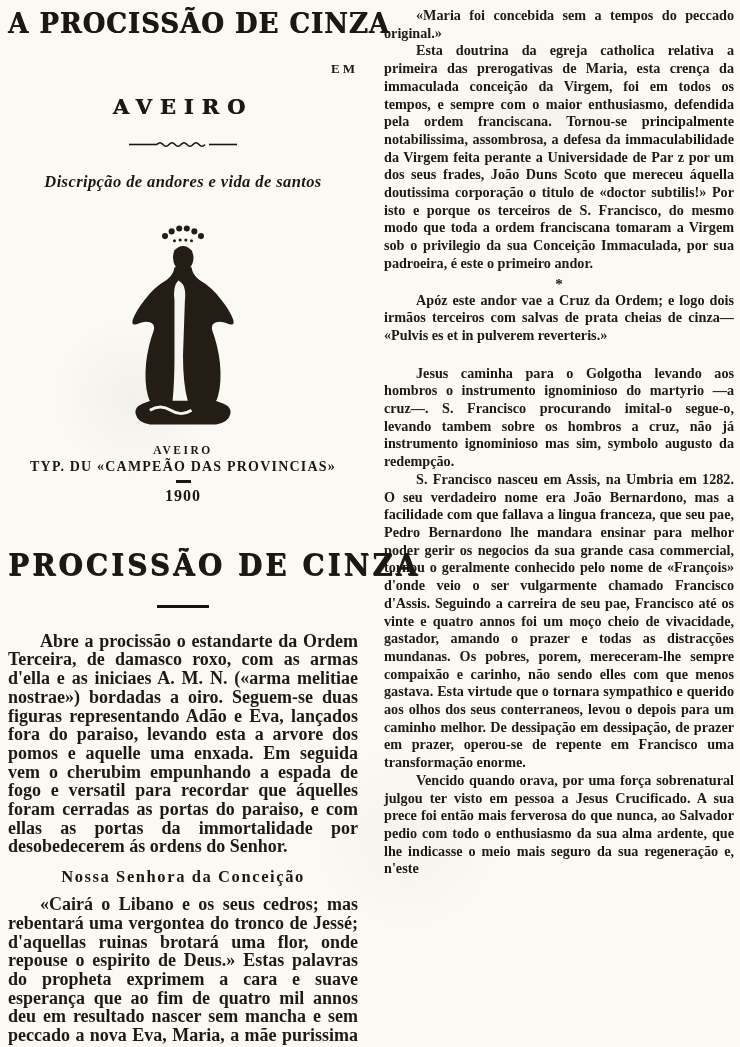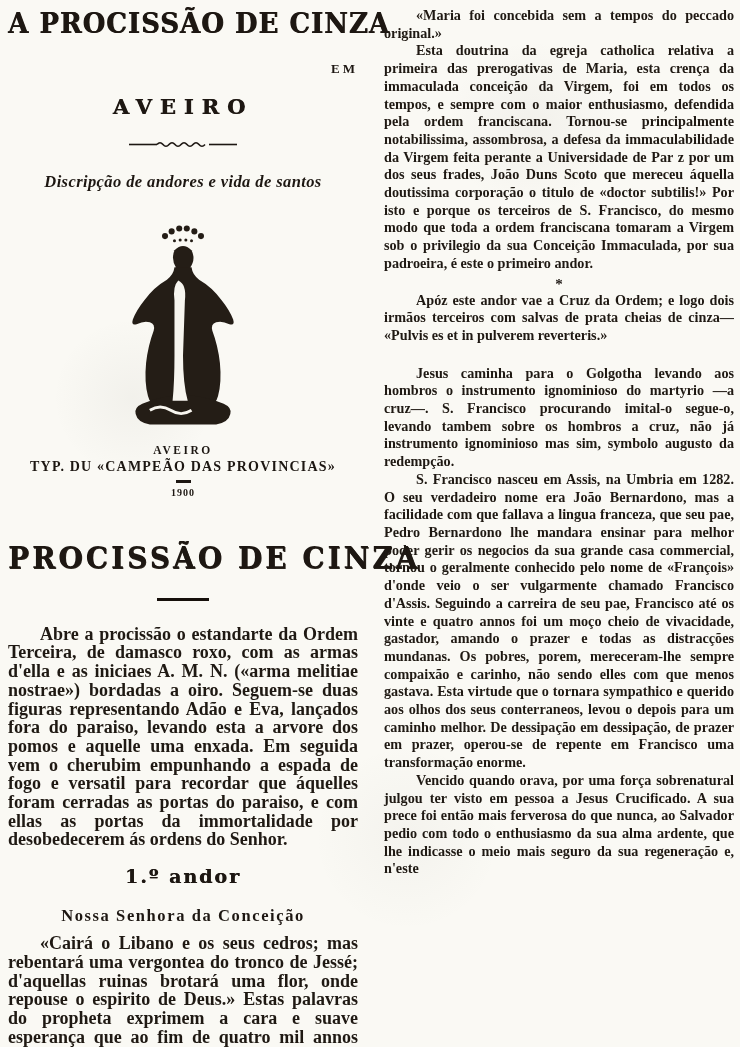--- a/index.html
+++ b/index.html
@@ -36,21 +36,21 @@
   .em-label   { margin-top: 23px; text-align: right; font-size: 13px; font-weight: 700; letter-spacing: 3px; }
   .city-title { margin-top: 17px; text-align: center; font-family: "DejaVu Serif", serif; font-size: 21px; font-weight: 800; letter-spacing: 8px; text-shadow: 0.5px 0.3px 0 #2a241d; }
   .wavy-wrap  { margin-top: 15px; text-align: center; }
   .tagline    { margin-top: 20px; text-align: center; font-size: 16.5px; font-weight: 700; font-style: italic; letter-spacing: 0.4px; }
   .engraving-wrap { margin-top: 28px; text-align: center; }
 
   .imprint          { margin-top: 10px; text-align: center; }
   .imprint-city     { font-size: 11.5px; font-weight: 700; letter-spacing: 2.5px; }
   .imprint-pub      { margin-top: 3px; font-size: 14px; font-weight: 700; letter-spacing: 1.2px; }
   .tiny-dash        { width: 15px; height: 2.5px; background: #1d1712; margin: 5px auto 4px; }
-  .imprint-year     { font-size: 10px; font-weight: 700; letter-spacing: 1px; }
+  .imprint-year     { font-size: 16px; font-weight: 700; letter-spacing: 1px; }
 
   .section-title {
     margin-top: 44px;
     text-align: center;
     font-family: "DejaVu Serif", serif;
     font-size: 28px; font-weight: 800;
     letter-spacing: 3px;
     transform: scaleY(1.05);
     text-shadow: 0.6px 0.4px 0 #2a241d;
     white-space: nowrap;
@@ -148,21 +148,20 @@
       <div class="imprint-pub">TYP. DU «CAMPEÃO DAS PROVINCIAS»</div>
       <div class="tiny-dash"></div>
       <div class="imprint-year">1900</div>
     </div>
 
     <h2 class="section-title">PROCISSÃO DE CINZA</h2>
     <div class="thick-rule"></div>
 
     <p class="body-text intro-para">Abre a procissão o estandarte da Ordem Terceira, de damasco roxo, com as armas d'ella e as iniciaes A. M. N. («arma melitiae nostrae») bordadas a oiro. Seguem-se duas figuras representando Adão e Eva, lançados fora do paraiso, levando esta a arvore dos pomos e aquelle uma enxada. Em seguida vem o cherubim empunhando a espada de fogo e versatil para recordar que áquelles foram cerradas as portas do paraiso, e com ellas as portas da immortalidade por desobedecerem ás ordens do Senhor.</p>
 
-    <h3 class="andor-heading">1.º andor</h3>
     <div class="andor-name">Nossa Senhora da Conceição</div>
     <p class="body-text andor-body">«Cairá o Libano e os seus cedros; mas rebentará uma vergontea do tronco de Jessé; d'aquellas ruinas brotará uma flor, onde repouse o espirito de Deus.» Estas palavras do propheta exprimem a cara e suave esperança que ao fim de quatro mil annos deu em resultado nascer sem mancha e sem peccado a nova Eva, Maria, a mãe purissima do Salvador.</p>
 
   </div>
 
   <div class="col col-right">
 
     <p class="body-text first-para">«Maria foi concebida sem a tempos do peccado original.»</p>
     <p class="body-text">Esta doutrina da egreja catholica relativa a primeira das prerogativas de Maria, esta crença da immaculada conceição da Virgem, foi em todos os tempos, e sempre com o maior enthusiasmo, defendida pela ordem franciscana. Tornou-se principalmente notabilissima, assombrosa, a defesa da immaculabilidade da Virgem feita perante a Universidade de Par z por um dos seus frades, João Duns Scoto que mereceu áquella doutissima corporação o titulo de «doctor subtilis!» Por isto e porque os terceiros de S. Francisco, do mesmo modo que toda a ordem franciscana tomaram a Virgem sob o privilegio da sua Conceição Immaculada, por sua padroeira, é este o primeiro andor.</p>
 

